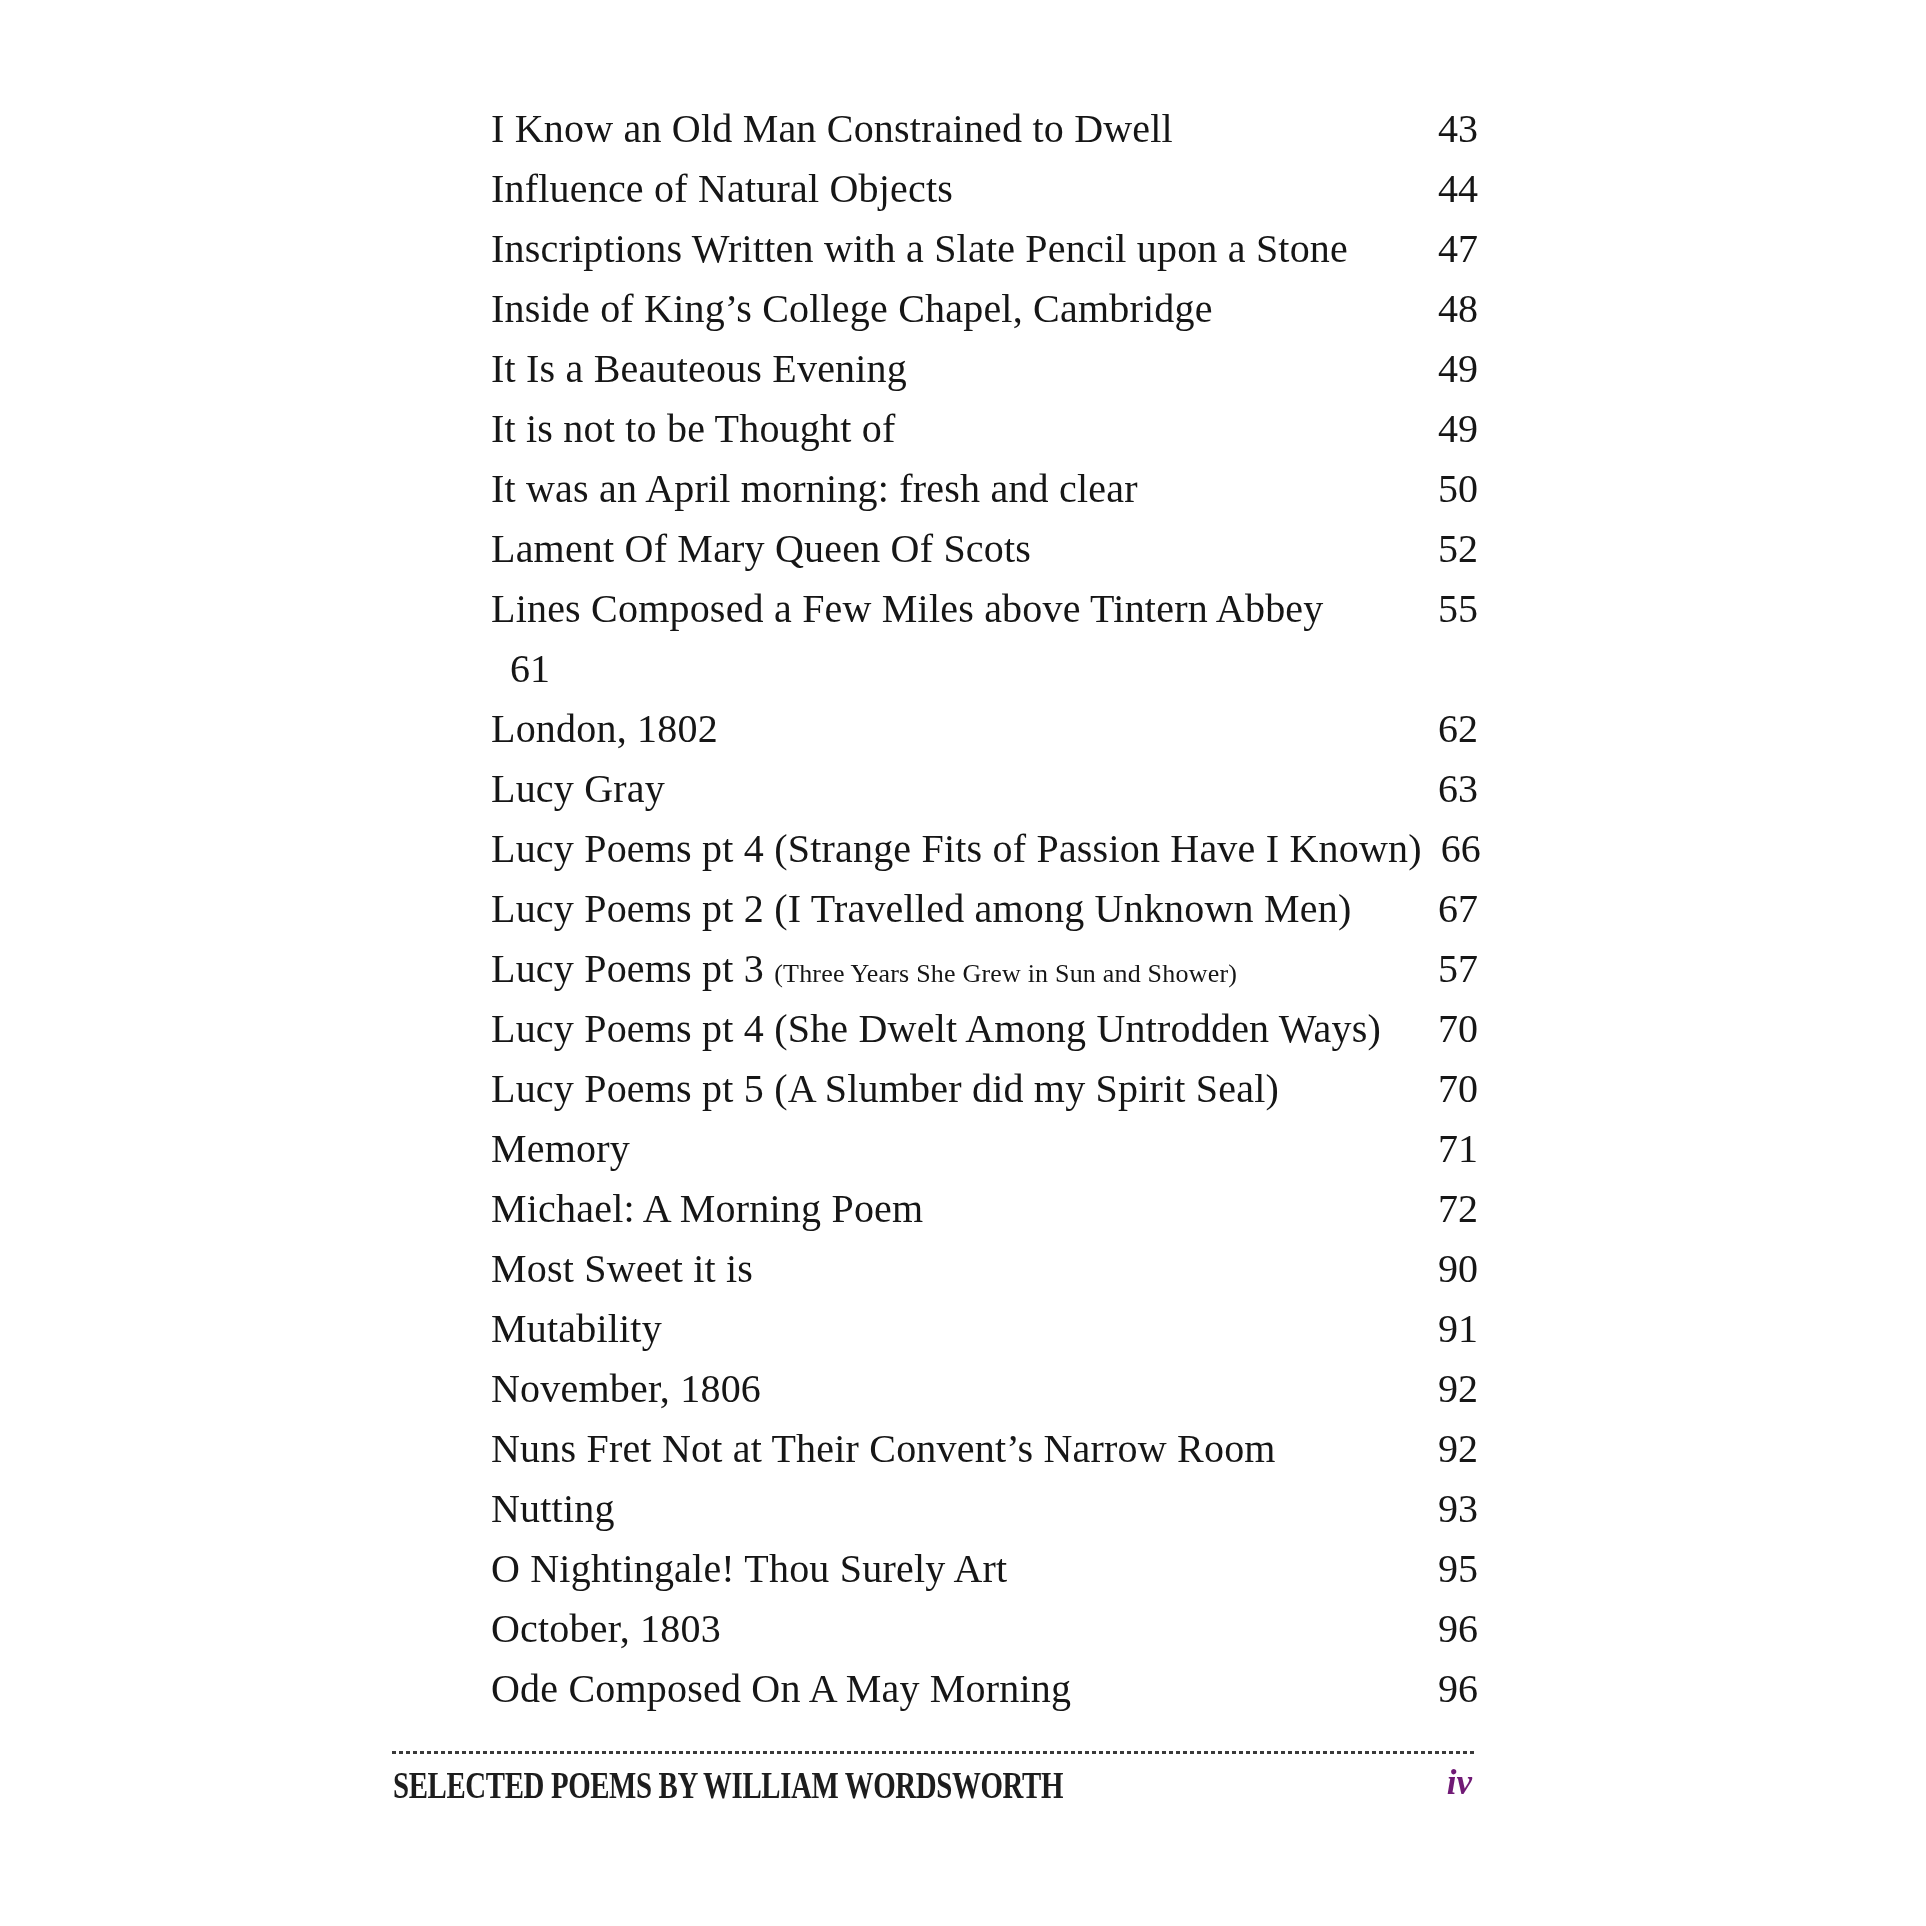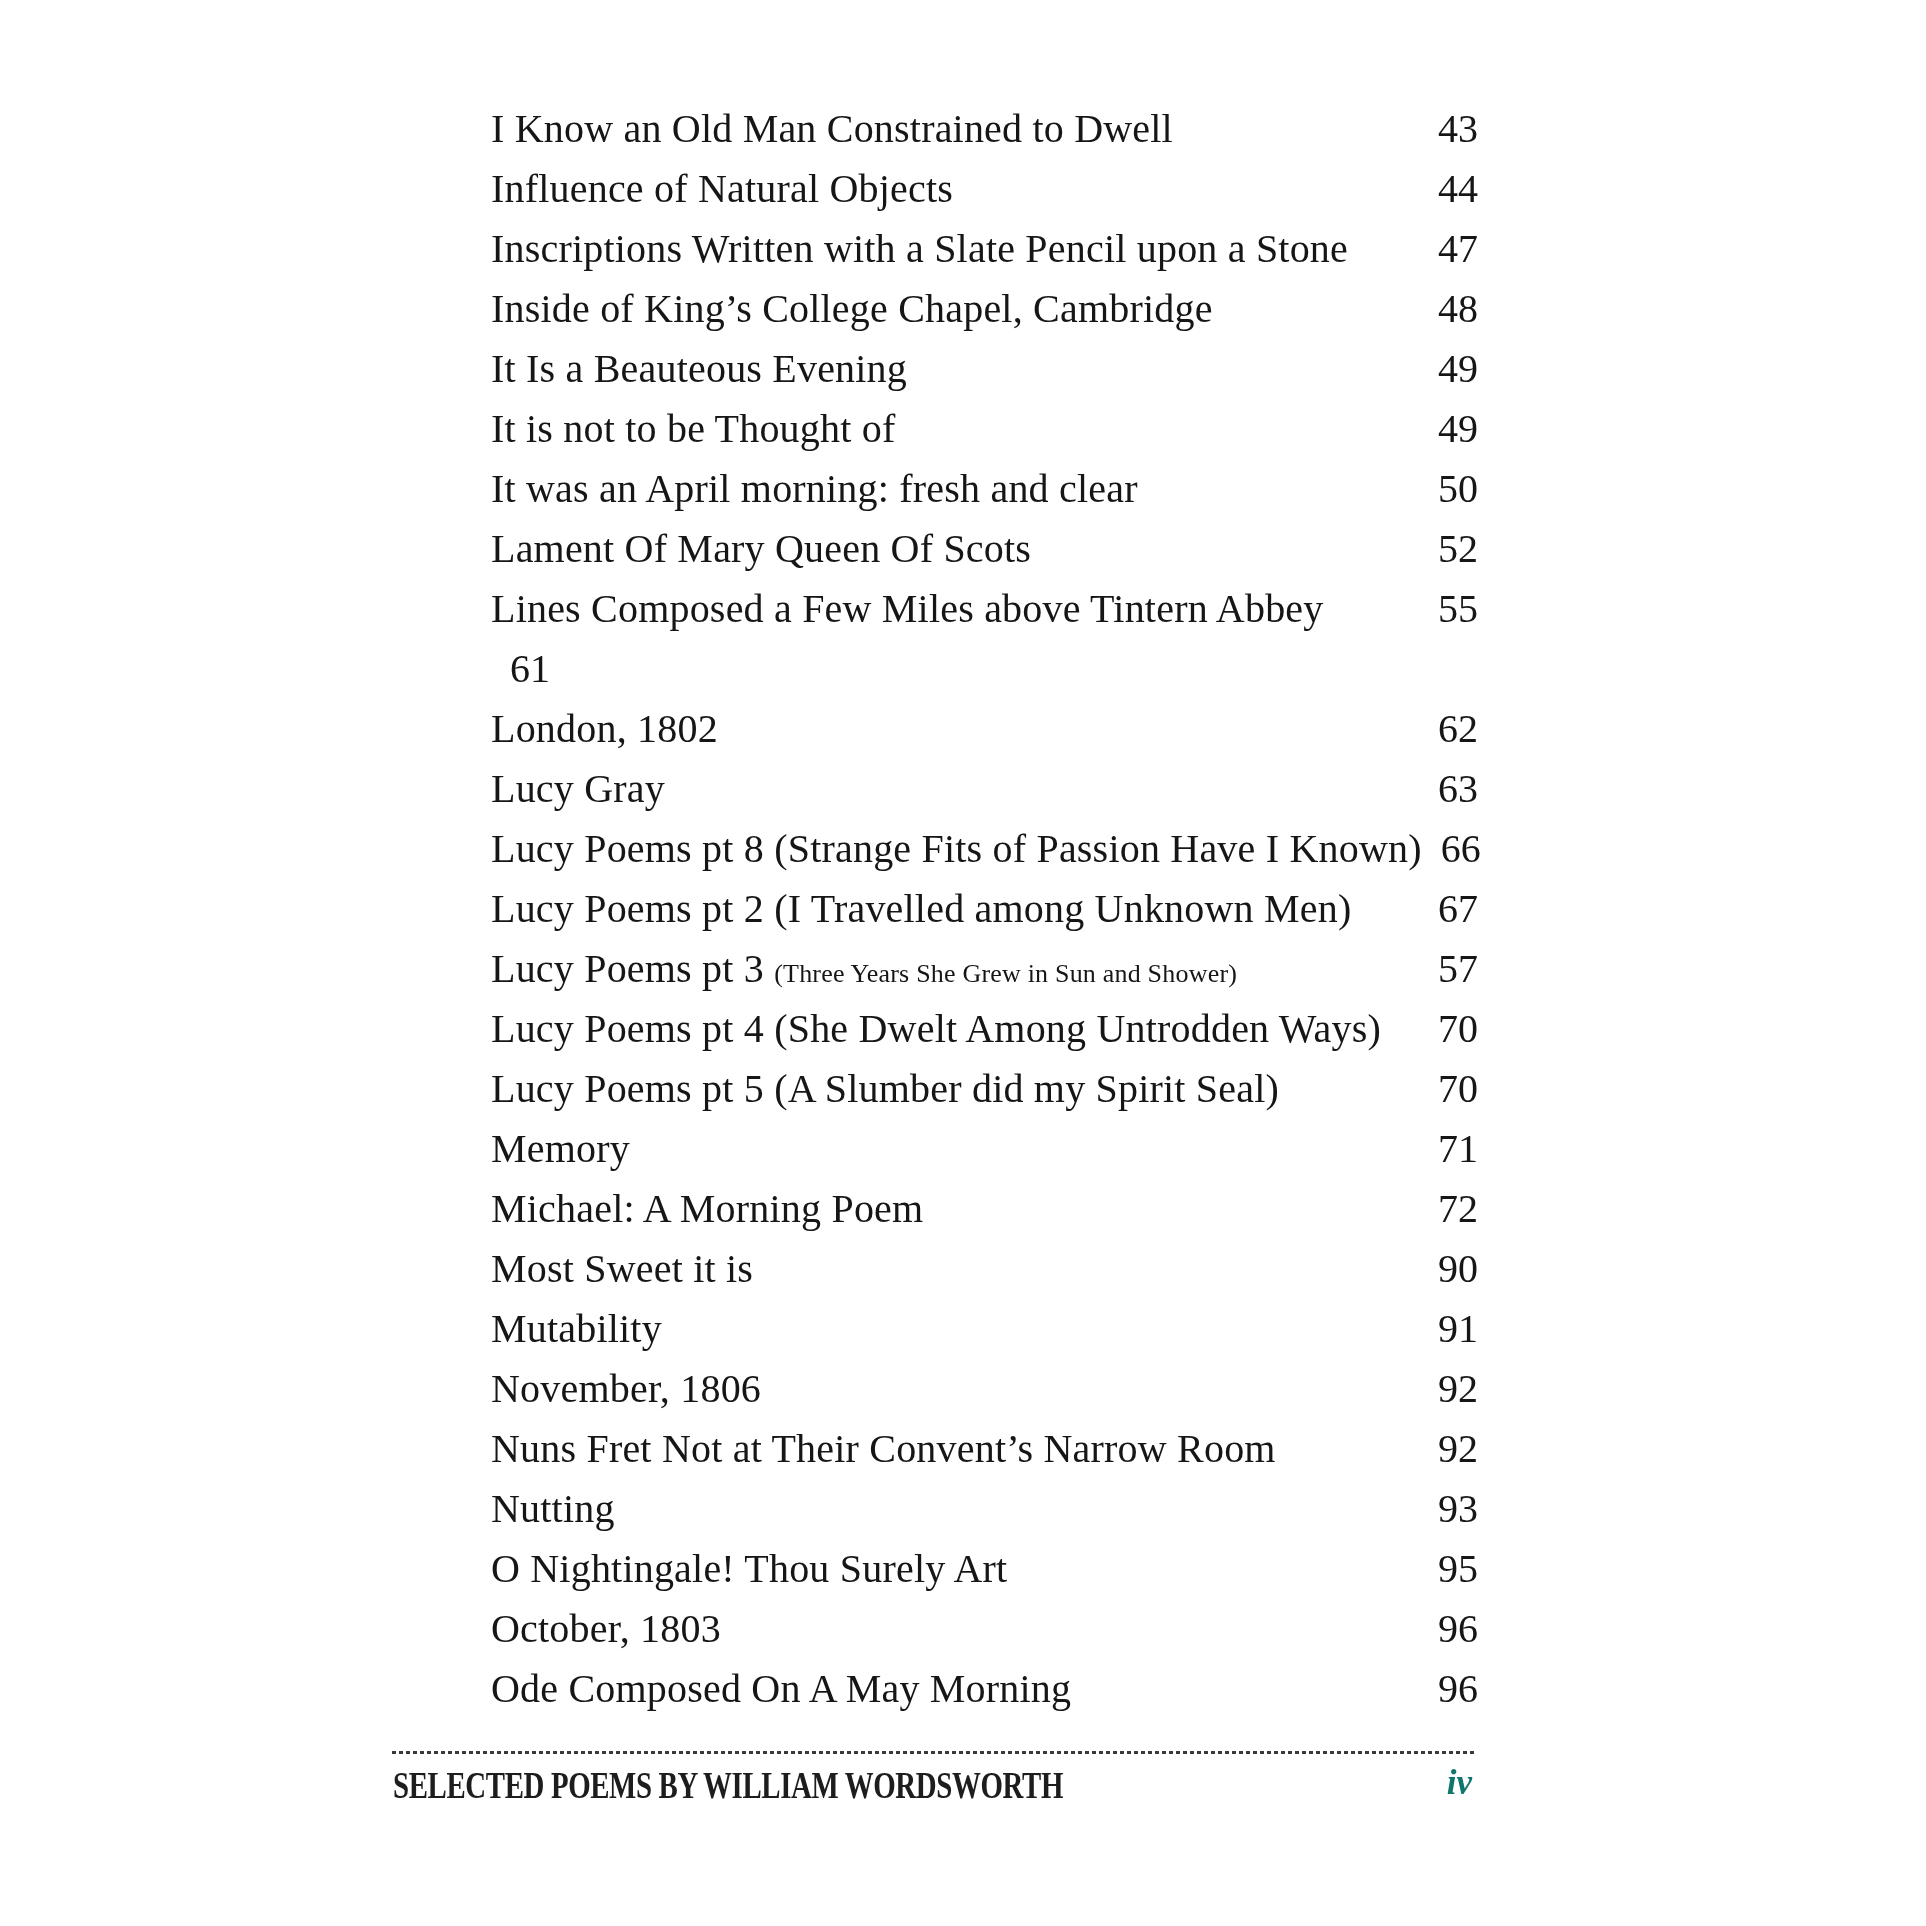--- a/index.html
+++ b/index.html
@@ -62,21 +62,21 @@
     white-space: nowrap;
     color: #1d1d1d;
   }
   .footer-folio {
     position: absolute;
     right: 455px;
     top: 1763px;
     font-size: 35px;
     font-weight: bold;
     font-style: italic;
-    color: #0f766e;
+    color: #701a75;
   }
 </style>
 </head>
 <body>
 
 <main class="toc">
 
   <div class="toc-row">
     <span class="toc-title"><span>I Know an Old Man Constrained to Dwell</span><span class="small-part"></span></span>
     <span class="toc-page">43</span>
@@ -118,21 +118,21 @@
   </div>
   <div class="toc-row">
     <span class="toc-title"><span>London, 1802</span><span class="small-part"></span></span>
     <span class="toc-page">62</span>
   </div>
   <div class="toc-row">
     <span class="toc-title"><span>Lucy Gray</span><span class="small-part"></span></span>
     <span class="toc-page">63</span>
   </div>
   <div class="toc-row">
-    <span class="toc-title"><span>Lucy Poems pt 8 (Strange Fits of Passion Have I Known)</span><span class="small-part"></span></span>
+    <span class="toc-title"><span>Lucy Poems pt 4 (Strange Fits of Passion Have I Known)</span><span class="small-part"></span></span>
     <span class="toc-page">66</span>
   </div>
   <div class="toc-row">
     <span class="toc-title"><span>Lucy Poems pt 2 (I Travelled among Unknown Men)</span><span class="small-part"></span></span>
     <span class="toc-page">67</span>
   </div>
   <div class="toc-row">
     <span class="toc-title"><span>Lucy Poems pt 3 </span><span class="small-part">(Three Years She Grew in Sun and Shower)</span></span>
     <span class="toc-page">57</span>
   </div>

